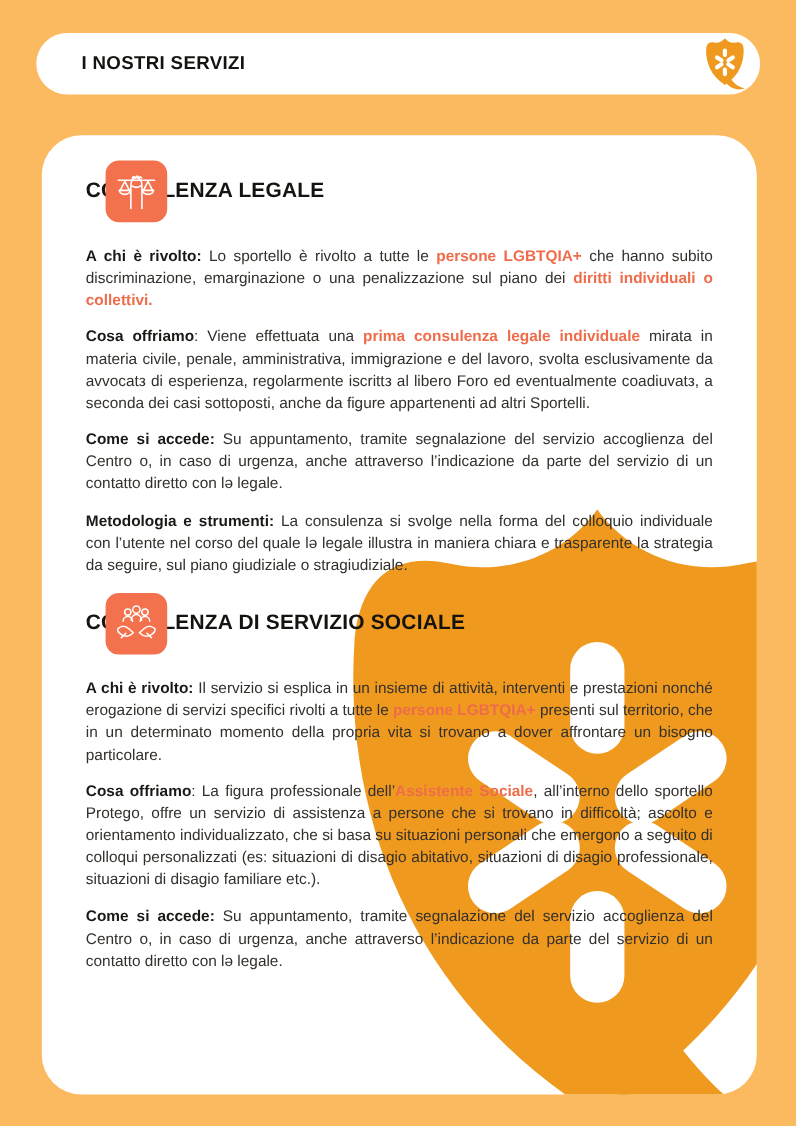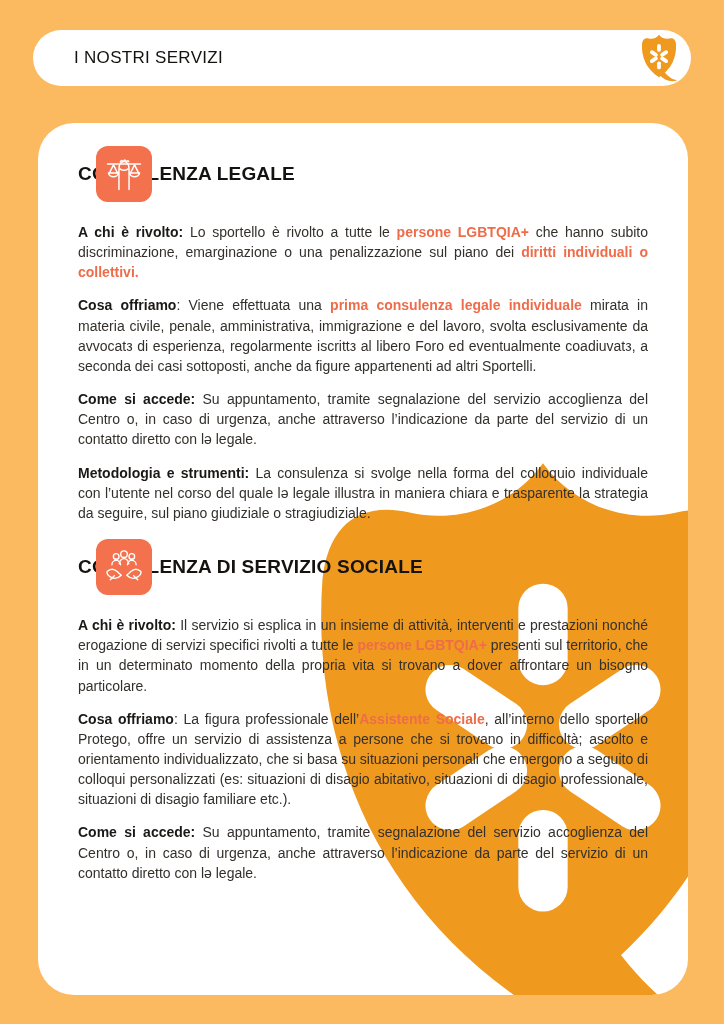--- a/index.html
+++ b/index.html
@@ -9,21 +9,21 @@
     font-family:"Liberation Sans", sans-serif;
   }
   
   .topbar{
     position:absolute;left:33px;right:33px;top:30px;height:56px;
     background:#FFFFFF;border-radius:28px;
     display:flex;align-items:center;justify-content:space-between;
     padding:0 9px 0 41px;box-sizing:border-box;z-index:2;
   }
   .topbar-title{
-    font-weight:400;font-size:17px;letter-spacing:.3px;color:#151310;
+    font-weight:700;font-size:17px;letter-spacing:.3px;color:#151310;
   }
   .logo{width:46px;height:50px;display:block;}
   .logo svg{width:100%;height:100%;display:block;}
 
   
   .card{
     position:absolute;left:38px;right:36px;top:123px;height:872px;
     background:#FFFFFF;border-radius:36px;overflow:hidden;
     padding:15px 40px 0 40px;box-sizing:border-box;
   }

